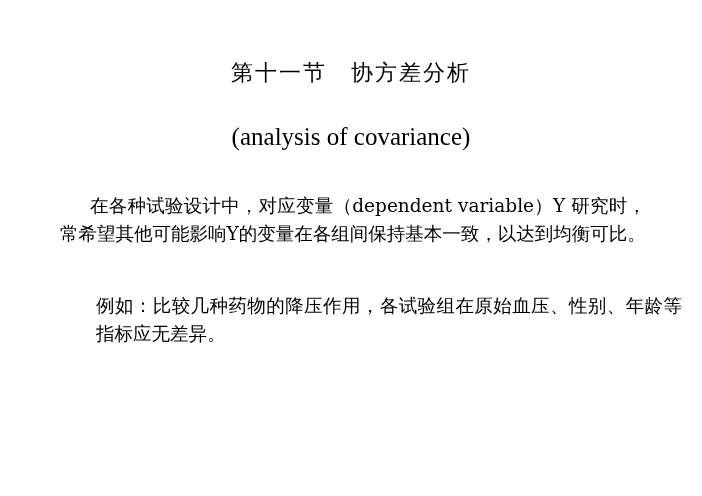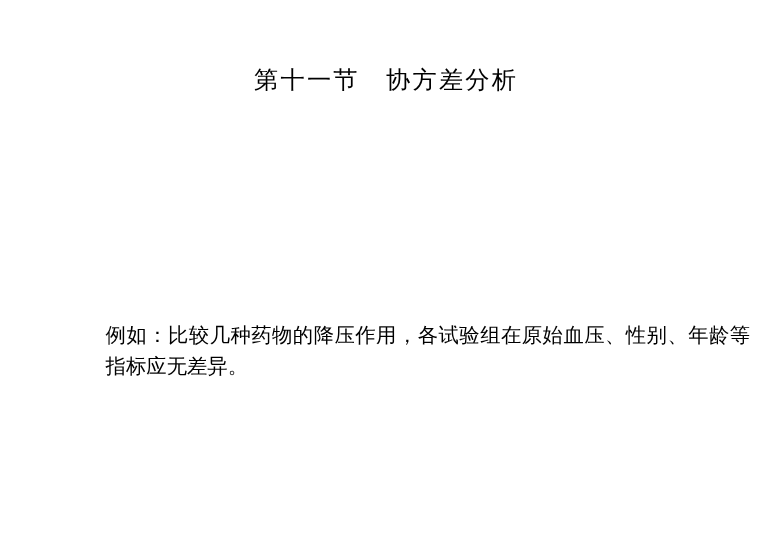--- a/index.html
+++ b/index.html
@@ -61,14 +61,16 @@
     top: 292px;
     font-size: 18.5px;
     margin-left: 36px;
   }
 </style>
 </head>
 <body>
 
 <div class="slide">
   <div class="title-cn">第十一节　协方差分析</div>
+  <div class="title-en">(analysis of covariance)</div>
+  <div class="para para1">在各种试验设计中，对应变量（dependent variable）Y 研究时，常希望其他可能影响Y的变量在各组间保持基本一致，以达到均衡可比。</div>
   <div class="para para2">例如：比较几种药物的降压作用，各试验组在原始血压、性别、年龄等指标应无差异。</div>
 </div>
 
 </body></html>

